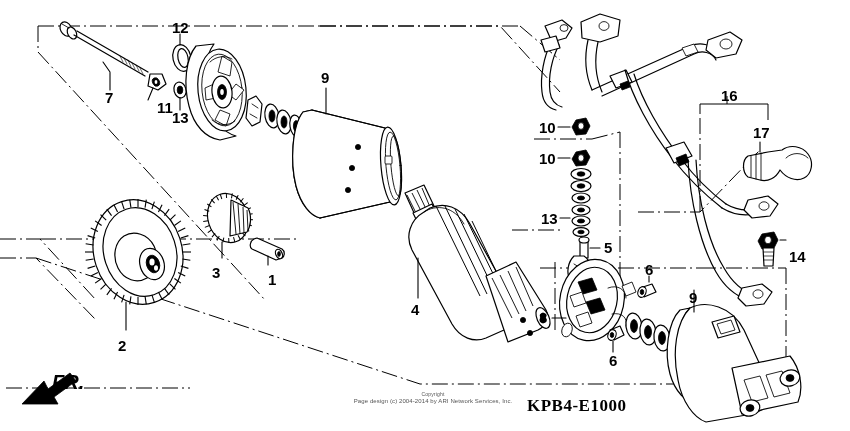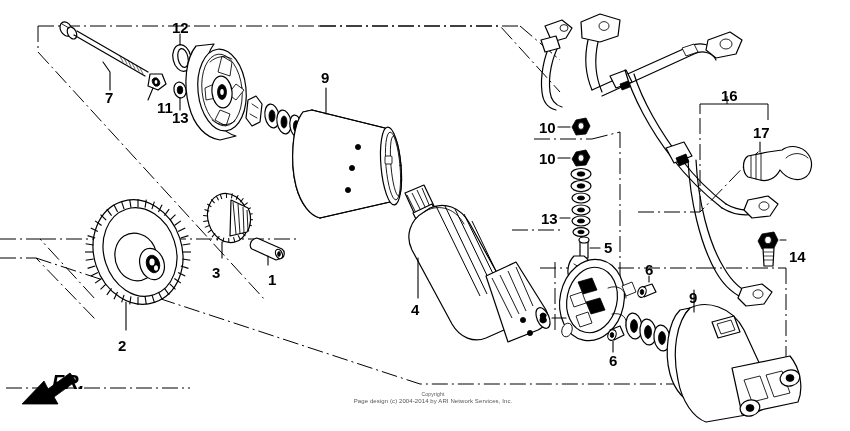--- a/index.html
+++ b/index.html
@@ -569,14 +569,15 @@
   <div class="callout" style="left:753px; top:125px;">17</div>
   <div class="callout" style="left:721px; top:88px;">16</div>
 
   <div id="fr-label">FR.</div>
 
   <div id="copyright-block">
     <div id="copyright-title">Copyright</div>
     <div id="copyright-line">Page design (c) 2004-2014 by ARI Network Services, Inc.</div>
   </div>
 
+  <div id="partnumber">KPB4-E1000</div>
 
 </div>
 
 </body></html>

